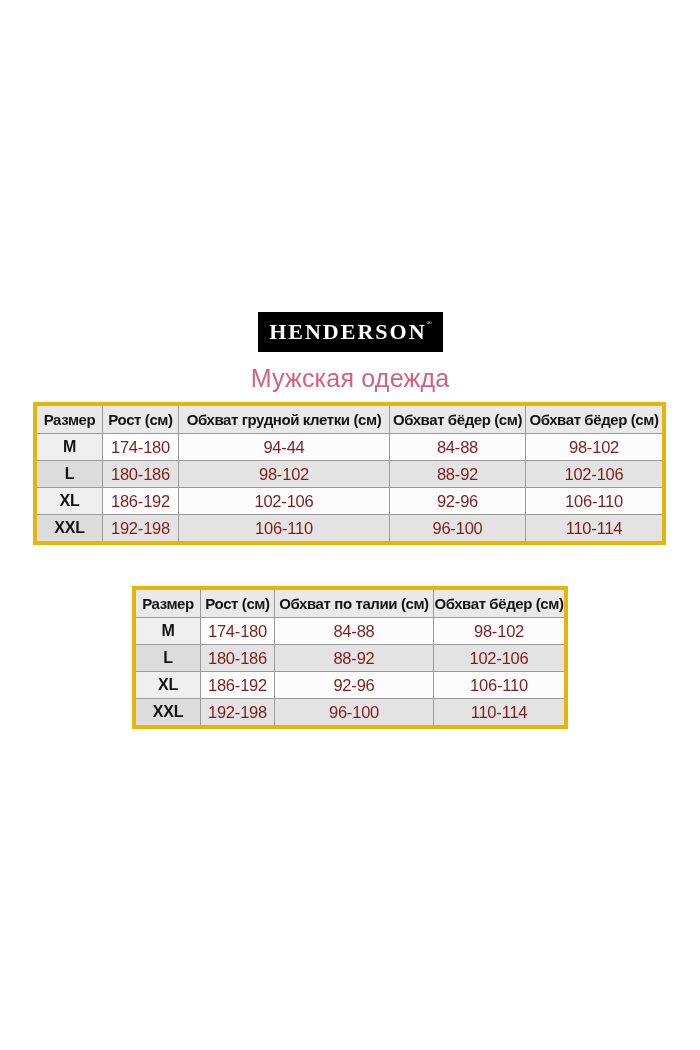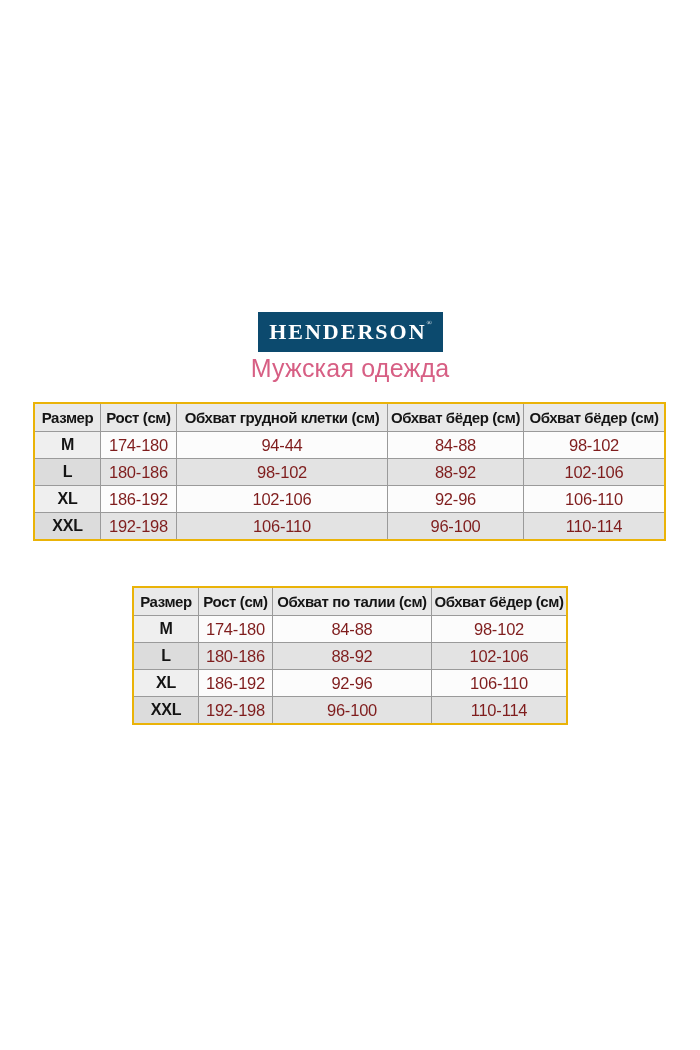--- a/index.html
+++ b/index.html
@@ -9,21 +9,21 @@
     font-family: "Liberation Sans", sans-serif;
     position: relative;
     overflow: hidden;
   }
   .canvas { position: absolute; left: 0; top: 0; width: 700px; height: 1050px; background: #ffffff; }
 
   
   .logo-box {
     position: absolute; left: 258px; top: 312px;
     width: 185px; height: 40px;
-    background: #0c4a6e;
+    background: #000000;
     text-align: center;
     white-space: nowrap;
   }
   .logo-text {
     font-family: "Liberation Serif", serif;
     font-weight: bold;
     font-size: 22px;
     line-height: 40px;
     letter-spacing: 2px;
     color: #ffffff;
@@ -38,30 +38,30 @@
   
   .section-heading {
     position: absolute; left: 0; width: 700px;
     margin: 0;
     text-align: center;
     font-size: 25px;
     font-weight: 500;
     letter-spacing: 0.2px;
     color: #d75f84;
   }
-  #heading-1 { top: 354px; }
+  #heading-1 { top: 364px; }
   #heading-2 { top: 547px; }
 
   
   .size-table {
     position: absolute;
     border-collapse: collapse;
     table-layout: fixed;
     background: #ffffff;
-    border: 2px solid #eab308;
+    border: 4px solid #eab308;
     padding-left: 10px;
   }
   .size-table th, .size-table td {
     border: 1px solid #9a9a9a;
     text-align: center;
     vertical-align: middle;
     padding: 0;
     overflow: hidden;
     white-space: nowrap;
   }

